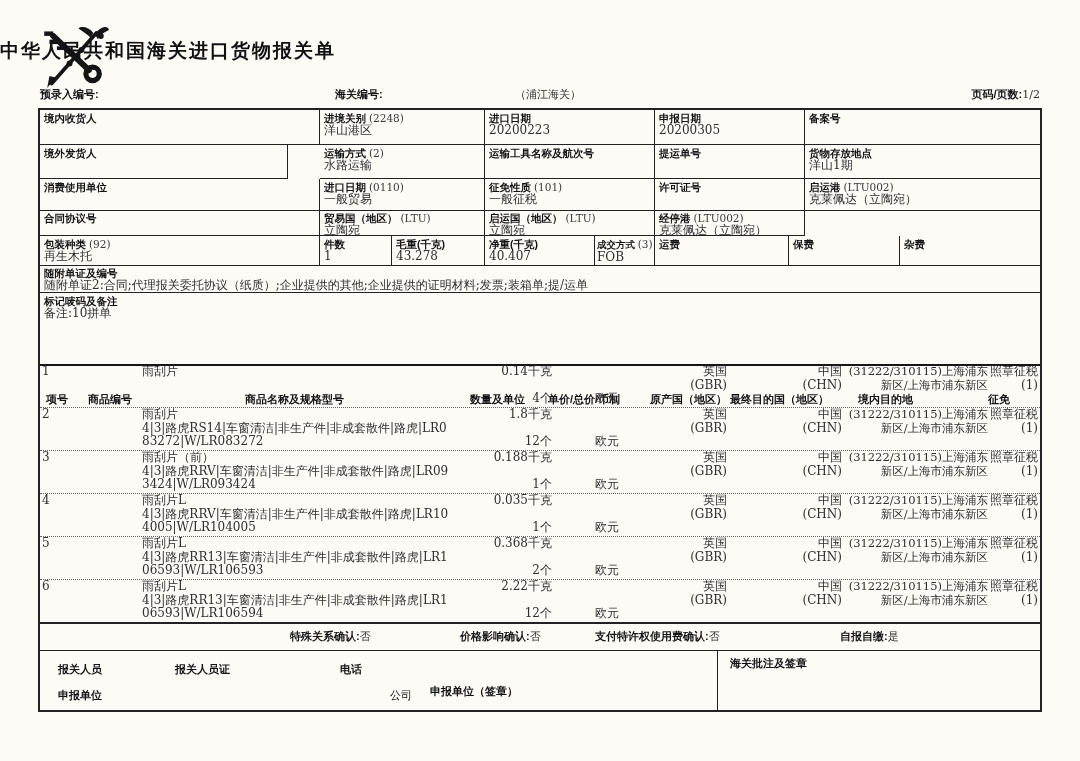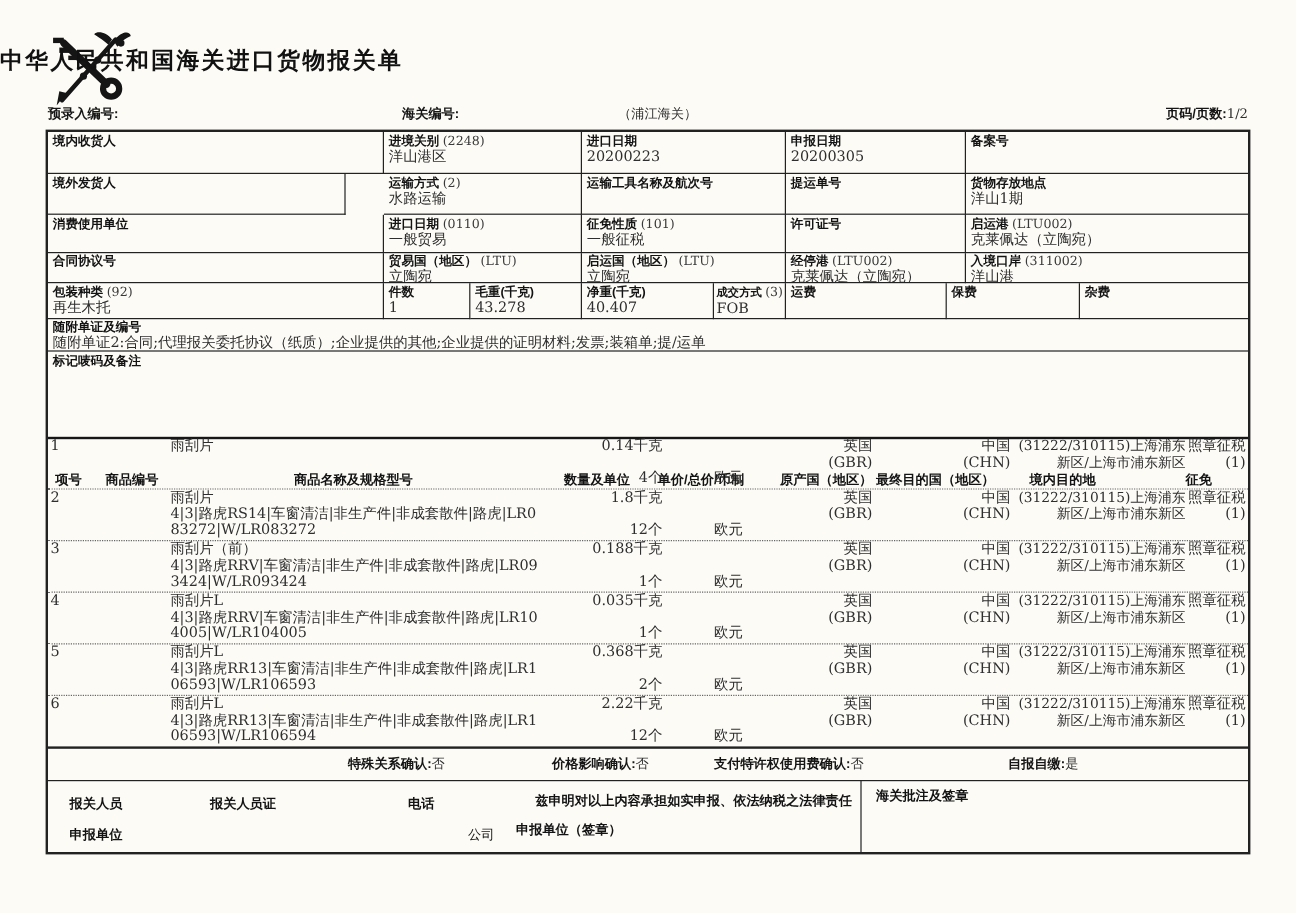--- a/index.html
+++ b/index.html
@@ -147,24 +147,20 @@
       <div class="val">立陶宛</div>
     </div>
     <div class="cell" style="left:445px;top:101px;width:170px;height:25px;padding-top:1px;">
       <div class="lbl"><b>启运国（地区）</b> <span class="code">(LTU)</span></div>
       <div class="val">立陶宛</div>
     </div>
     <div class="cell" style="left:615px;top:101px;width:150px;height:25px;padding-top:1px;">
       <div class="lbl"><b>经停港</b> <span class="code">(LTU002)</span></div>
       <div class="val">克莱佩达（立陶宛）</div>
     </div>
-    <div class="cell nbr" style="left:765px;top:101px;width:235px;height:25px;padding-top:1px;">
-      <div class="lbl"><b>入境口岸</b> <span class="code">(311002)</span></div>
-      <div class="val">洋山港</div>
-    </div>
 
     <div class="cell" style="left:0;top:126px;width:280px;height:30px;">
       <div class="lbl"><b>包装种类</b> <span class="code">(92)</span></div>
       <div class="val">再生木托</div>
     </div>
     <div class="cell" style="left:280px;top:126px;width:72px;height:30px;">
       <div class="lbl">件数</div>
       <div class="val">1</div>
     </div>
     <div class="cell" style="left:352px;top:126px;width:93px;height:30px;">
@@ -192,20 +188,21 @@
       <div class="val"></div>
     </div>
 
     <div class="cell nbr" style="left:0;top:156px;width:1000px;height:27px;padding-top:1px;">
       <div class="lbl">随附单证及编号</div>
       <div class="val">随附单证2:合同;代理报关委托协议（纸质）;企业提供的其他;企业提供的证明材料;发票;装箱单;提/运单</div>
     </div>
 
     <div class="cell nbr" style="left:0;top:183px;width:1000px;height:52px;border-bottom:none;">
       <div class="lbl">标记唛码及备注</div>
+      <div class="val">备注:10拼单</div>
     </div>
 
     <div class="ghead">
       <span class="gh" style="left:6px;">项号</span>
       <span class="gh" style="left:48px;">商品编号</span>
       <span class="gh" style="left:205px;">商品名称及规格型号</span>
       <span class="gh" style="left:430px;">数量及单位</span>
       <span class="gh" style="left:508px;">单价/总价/币制</span>
       <span class="gh" style="left:610px;">原产国（地区）</span>
       <span class="gh" style="left:690px;">最终目的国（地区）</span>
@@ -355,21 +352,20 @@
       <span class="conf" style="left:250px;"><b class="lblb">特殊关系确认:</b><span class="serif">否</span></span>
       <span class="conf" style="left:420px;"><b class="lblb">价格影响确认:</b><span class="serif">否</span></span>
       <span class="conf" style="left:555px;"><b class="lblb">支付特许权使用费确认:</b><span class="serif">否</span></span>
       <span class="conf" style="left:800px;"><b class="lblb">自报自缴:</b><span class="serif">是</span></span>
     </div>
 
     <div class="fcell" style="left:0;width:678px;border-right:1.5px solid #222;">
       <span class="fl" style="left:18px;top:12px;">报关人员</span>
       <span class="fl" style="left:135px;top:12px;">报关人员证</span>
       <span class="fl" style="left:300px;top:12px;">电话</span>
-      <span class="fl" style="left:390px;top:10px;width:280px;text-align:right;white-space:normal;">兹申明对以上内容承担如实申报、依法纳税之法律责任</span>
       <span class="fl" style="left:18px;top:38px;">申报单位</span>
       <span class="fl serif" style="left:350px;top:38px;font-weight:normal;">公司</span>
       <span class="fl" style="left:390px;top:34px;width:280px;text-align:left;">申报单位（签章）</span>
     </div>
 
     <div class="fcell" style="left:678px;width:322px;">
       <span class="fl" style="left:12px;top:6px;">海关批注及签章</span>
     </div>
 
   </div>

